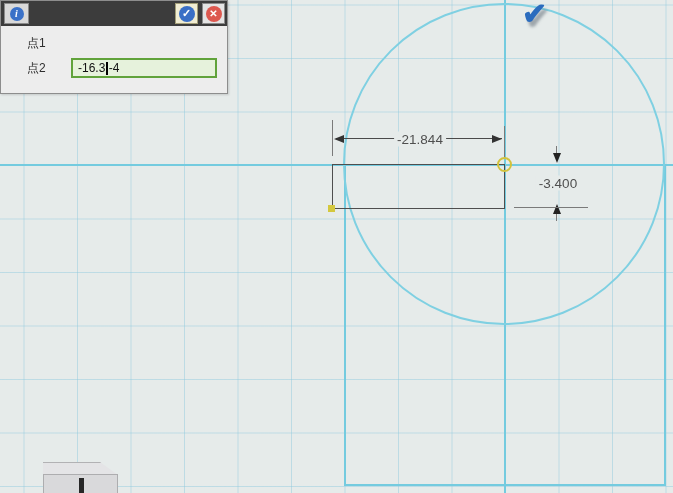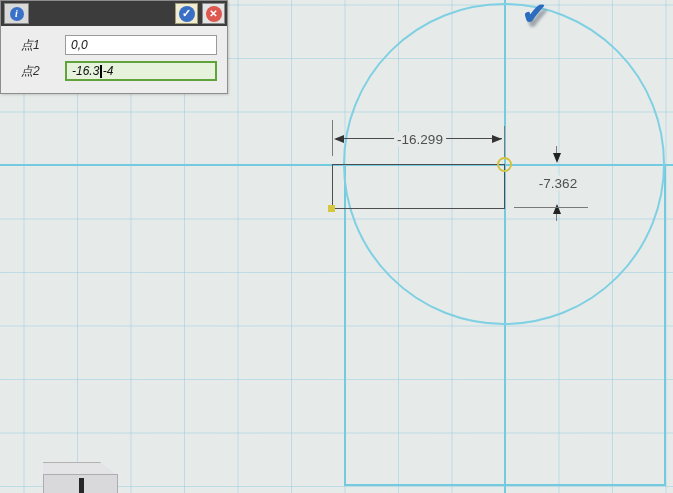--- a/index.html
+++ b/index.html
@@ -44,21 +44,21 @@
   .titlebar{height:25px;background:#3c3c3c;display:flex;align-items:center;padding:0 2px;box-sizing:border-box;}
   .tb-btn{height:21px;display:flex;align-items:center;justify-content:center;box-sizing:border-box;cursor:default;}
   .info-btn{width:25px;background:#d9d9d9;border:1px solid #8a8a8a;margin-left:1px;}
   .check-btn{width:23px;background:#f1edd3;border:1px solid #a39e78;}
   .close-btn{width:23px;background:#e4e4e4;border:1px solid #8a8a8a;margin-left:4px;}
   .spacer{flex:1;}
   .circ{border-radius:50%;display:flex;align-items:center;justify-content:center;color:#fff;line-height:1;}
   .circ-info{width:14px;height:14px;background:#3a71c8;font-size:10px;font-weight:bold;font-family:"Liberation Serif",serif;font-style:italic;}
   .circ-check{width:16px;height:16px;background:#3a6fc6;font-size:11px;font-weight:bold;}
   .circ-close{width:16px;height:16px;background:#dd584f;font-size:10px;font-weight:bold;}
-  .dlg-body{padding:9px 10px 0 20px;font-style:italic;}
+  .dlg-body{padding:9px 10px 0 26px;}
   .dlg-row{display:flex;align-items:center;margin-bottom:6px;}
   .dlg-label{width:44px;font-size:12px;color:#2e2e2e;}
   .field{flex:1;height:20px;box-sizing:border-box;font-size:12px;color:#111;display:flex;align-items:center;padding-left:5px;}
   .field-normal{background:#ffffff;border:1px solid #9a9a9a;}
   .field-active{background:#e6f2dc;border:2px solid #61a33b;text-align:center;}
   .caret{display:inline-block;width:1.5px;height:13px;background:#000;margin:0 1px;}
 </style>
 </head>
 <body>
 
@@ -70,28 +70,28 @@
   <div class="abs model-square"></div>
   <div class="abs model-circle"></div>
 
   <div class="abs sketch-rect"></div>
 
   <div class="abs ext-line" style="left:332px;top:120px;width:1px;height:36px;"></div>
   <div class="abs ext-line" style="left:504px;top:126px;width:1px;height:31px;"></div>
   <div class="abs dim-line" style="left:336px;top:138px;width:166px;height:1px;"></div>
   <div class="abs arr arr-left" style="left:334px;top:134.5px;"></div>
   <div class="abs arr arr-right" style="left:492px;top:134.5px;"></div>
-  <div class="abs dim-label" style="left:420px;top:139px;">-16.299</div>
+  <div class="abs dim-label" style="left:420px;top:139px;">-21.844</div>
 
   <div class="abs ext-line" style="left:556px;top:146px;width:1px;height:8px;"></div>
   <div class="abs arr arr-down" style="left:552.5px;top:153px;"></div>
   <div class="abs arr arr-up" style="left:552.5px;top:204px;"></div>
   <div class="abs ext-line" style="left:556px;top:214px;width:1px;height:7px;"></div>
   <div class="abs ext-line" style="left:514px;top:207px;width:74px;height:1px;"></div>
-  <div class="abs dim-label" style="left:558px;top:183px;">-7.362</div>
+  <div class="abs dim-label" style="left:558px;top:183px;">-3.400</div>
 
   <div class="abs origin-ring"></div>
   <div class="abs corner-dot"></div>
 
   <div class="abs cursor-check">✔</div>
 
   <div class="abs cube-top"></div>
   <div class="abs cube-front"></div>
   <div class="abs cube-mark"></div>
 
@@ -104,23 +104,20 @@
       <div class="tb-btn check-btn">
         <span class="circ circ-check">✓</span>
       </div>
       <div class="tb-btn close-btn">
         <span class="circ circ-close">✕</span>
       </div>
     </div>
     <div class="dlg-body">
       <div class="dlg-row">
         <span class="dlg-label">点1</span>
-        <div class="field field-normal">
-          <span>0,0</span>
-        </div>
       </div>
       <div class="dlg-row">
         <span class="dlg-label">点2</span>
         <div class="field field-active">
           <span>-16.3</span>
           <span class="caret"></span>
           <span>-4</span>
         </div>
       </div>
     </div>

